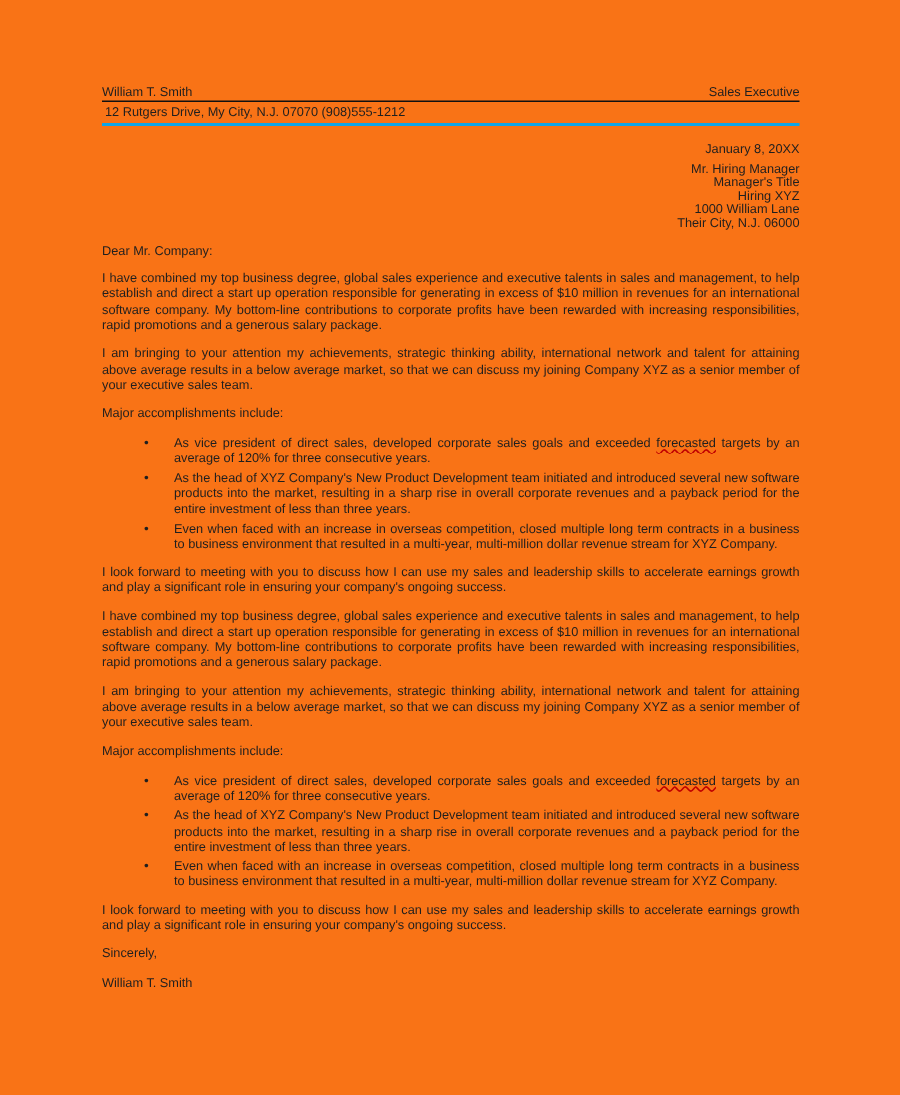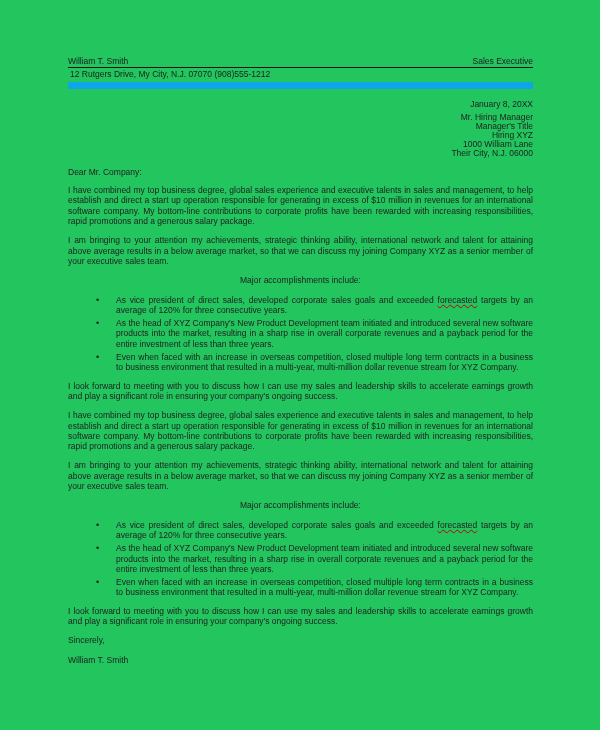--- a/index.html
+++ b/index.html
@@ -4,39 +4,39 @@
 <style>
   html, body {
     margin: 0;
     padding: 0;
     background: #fdfdfc;
   }
   .page {
     position: relative;
     width: 600px;
     height: 730px;
-    background: #22c55e;
+    background: #f97316;
     box-sizing: border-box;
     padding: 56px 67px 0 68px;
     font-family: "Liberation Sans", "DejaVu Sans", sans-serif;
     font-size: 8.5px;
     line-height: 10.3px;
     color: #1f1f1f;
     overflow: hidden;
   }
   
   .hdr-row1 {
     display: flex;
     justify-content: space-between;
     align-items: flex-end;
     border-bottom: 1px solid #111;
     padding-bottom: 1px;
   }
   .hdr-row2 {
-    border-bottom: 7px solid #0ea5e9;
+    border-bottom: 2px solid #0ea5e9;
     padding: 1px 0 2px 2px;
   }
   .date-line {
     text-align: right;
     margin-top: 10px;
   }
   
   .recipient {
     margin-top: 4px;
     line-height: 9px;
@@ -46,21 +46,20 @@
     margin-top: 9px;
     margin-bottom: 8px;
   }
   
   p.body-para {
     margin: 0 0 9px 0;
     text-align: justify;
   }
   .accomp-heading {
     margin: 0 0 9px 0;
-    text-align: center;
   }
   ul.accomp-list {
     list-style: none;
     margin: 0 0 8px 0;
     padding: 0;
   }
   ul.accomp-list li {
     display: flex;
     margin: 0 0 3px 0;
   }

